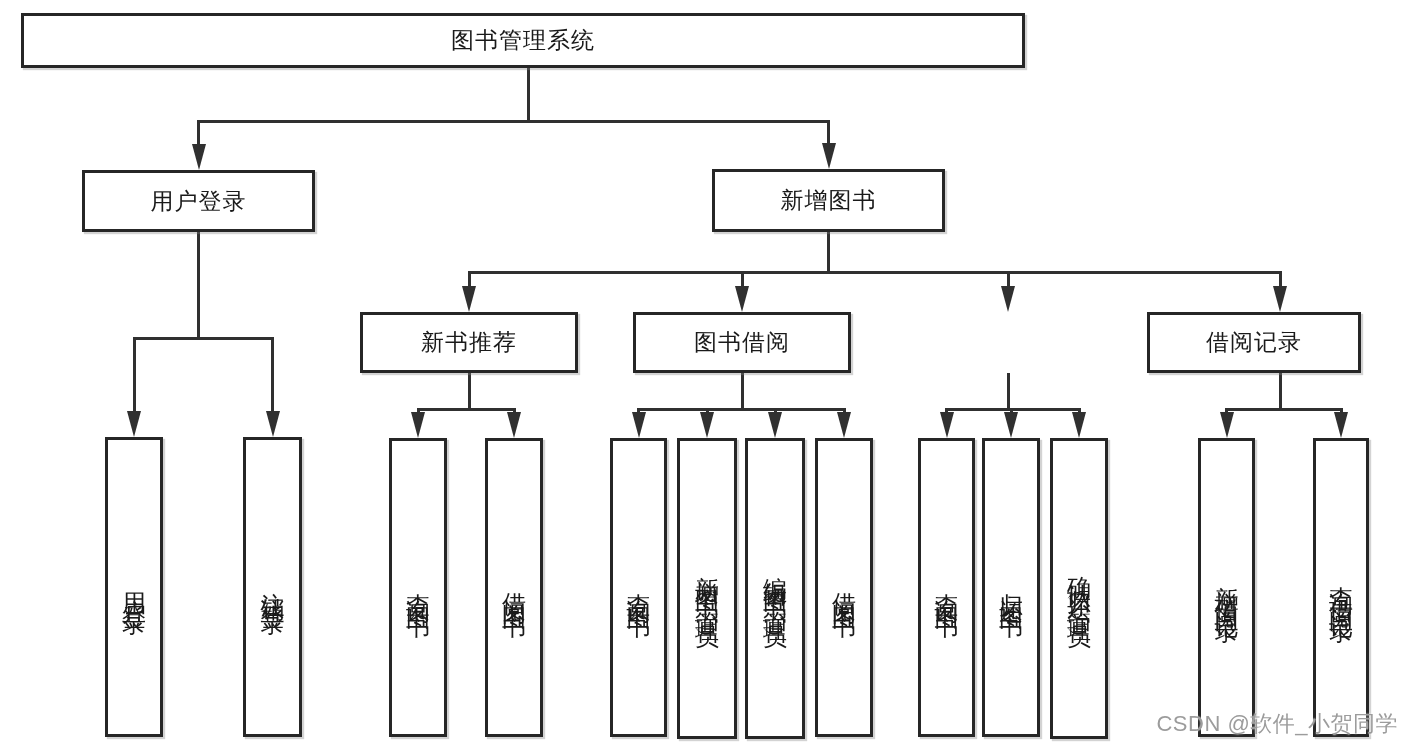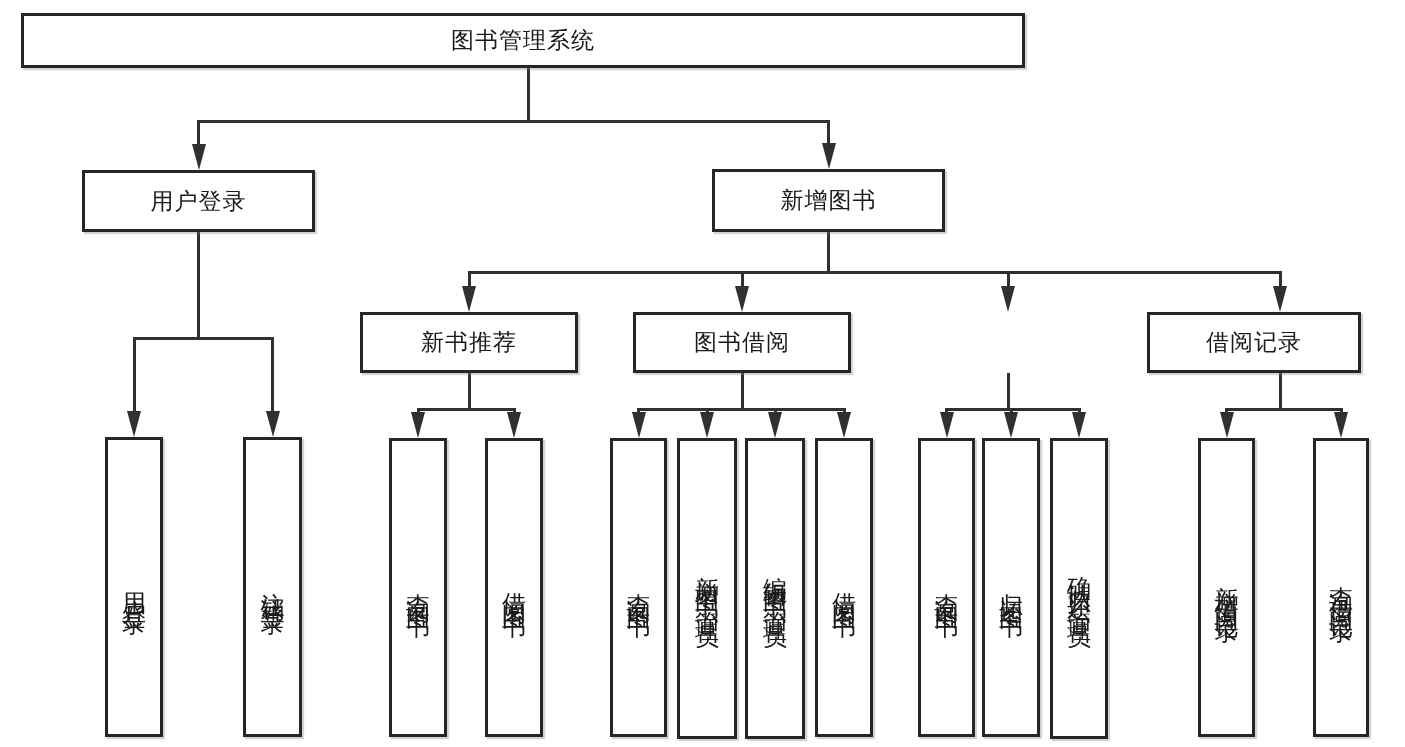--- a/index.html
+++ b/index.html
@@ -34,20 +34,21 @@
   .watermark{
     position:absolute;right:7px;top:709px;z-index:5;
     color:var(--watermark);font-size:22px;letter-spacing:0.5px;
     text-shadow:0 0 2px #fff;white-space:nowrap;
   }
 </style>
 </head>
 <body>
 
 <div id="canvas">
+  <div class="watermark">CSDN @软件_小贺同学</div>
 <div class="node h" style="left: 21px; top: 13px; width: 1004px; height: 55px;">
       <span>图书管理系统</span>
     </div>
     <div class="node h" style="left: 82px; top: 170px; width: 233px; height: 62px;">
       <span>用户登录</span>
     </div>
     <div class="node h" style="left: 712px; top: 169px; width: 233px; height: 63px;">
       <span>新增图书</span>
     </div>
     <div class="node h" style="left: 360px; top: 312px; width: 218px; height: 61px;">

